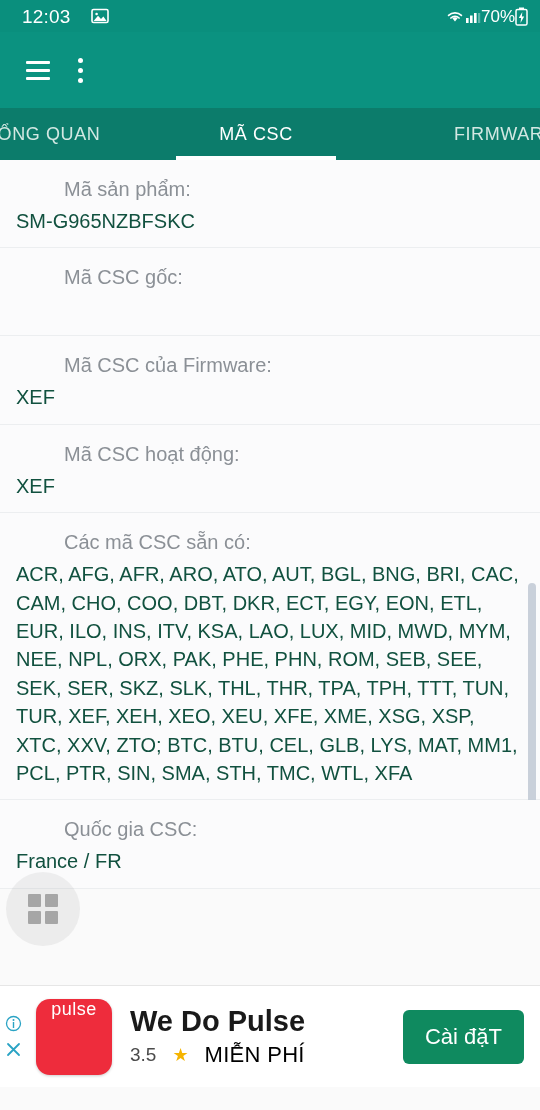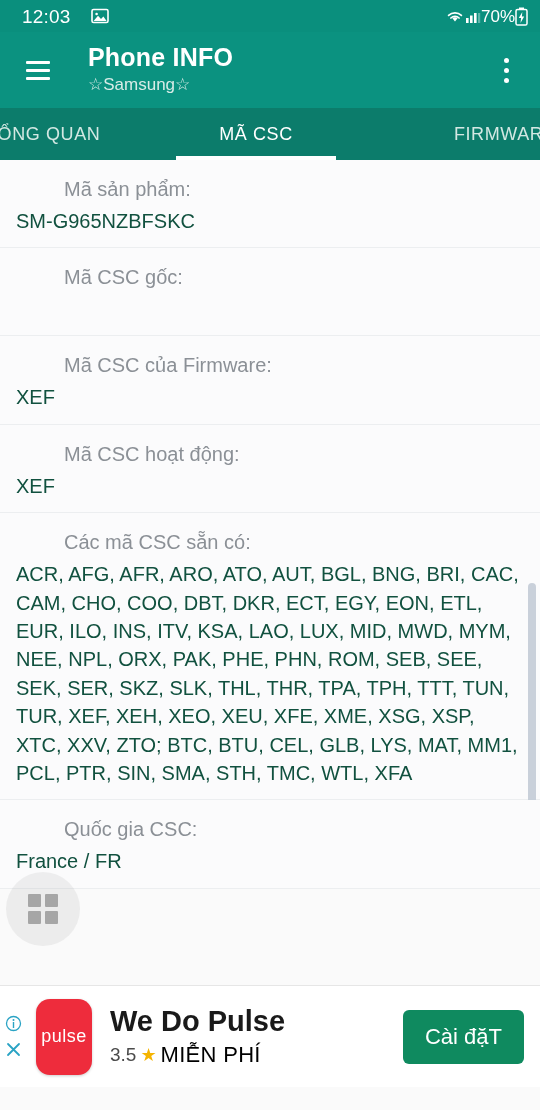--- a/index.html
+++ b/index.html
@@ -250,26 +250,26 @@
     width: 18px;
     height: 18px;
     display: flex;
     align-items: center;
     justify-content: center;
     color: #2aa3c4;
     font-size: 16px;
     line-height: 1;
   }
   .ad-icon {
-    width: 56px;
+    width: 76px;
     height: 76px;
     border-radius: 14px;
     background: #ee2c3c;
     display: flex;
-    align-items: center;
+    align-items: flex-start;
     justify-content: center;
     flex: none;
     box-shadow: 0 1px 3px rgba(0,0,0,.2);
   }
   .ad-icon span {
     color: #ffffff;
     font-size: 18px;
     letter-spacing: .5px;
   }
   .ad-text {
@@ -281,21 +281,21 @@
     color: #1a1a1a;
     font-size: 29px;
     font-weight: bold;
     line-height: 1.15;
     white-space: nowrap;
   }
   .ad-sub {
     margin-top: 4px;
     display: flex;
     align-items: center;
-    gap: 4px;
+    gap: 16px;
     white-space: nowrap;
   }
   .ad-rating {
     color: #4b4b4b;
     font-size: 19px;
   }
   .ad-star { color: #f5b400; font-size: 18px; }
   .ad-free {
     color: #000000;
     font-size: 22px;
@@ -356,24 +356,20 @@
       </span>
     </div>
   </div>
 
   <div class="appbar">
     <div class="hamburger">
       <span></span>
         <span></span>
         <span></span>
     </div>
-    <div class="titles">
-      <div class="app-title">Phone INFO</div>
-      <div class="app-subtitle">☆Samsung☆</div>
-    </div>
     <div class="overflow">
       <i></i>
         <i></i>
         <i></i>
     </div>
   </div>
 
   <div class="tabs">
     <div class="tab t-prev">TỔNG QUAN</div>
     <div class="tab t-active">MÃ CSC</div>

